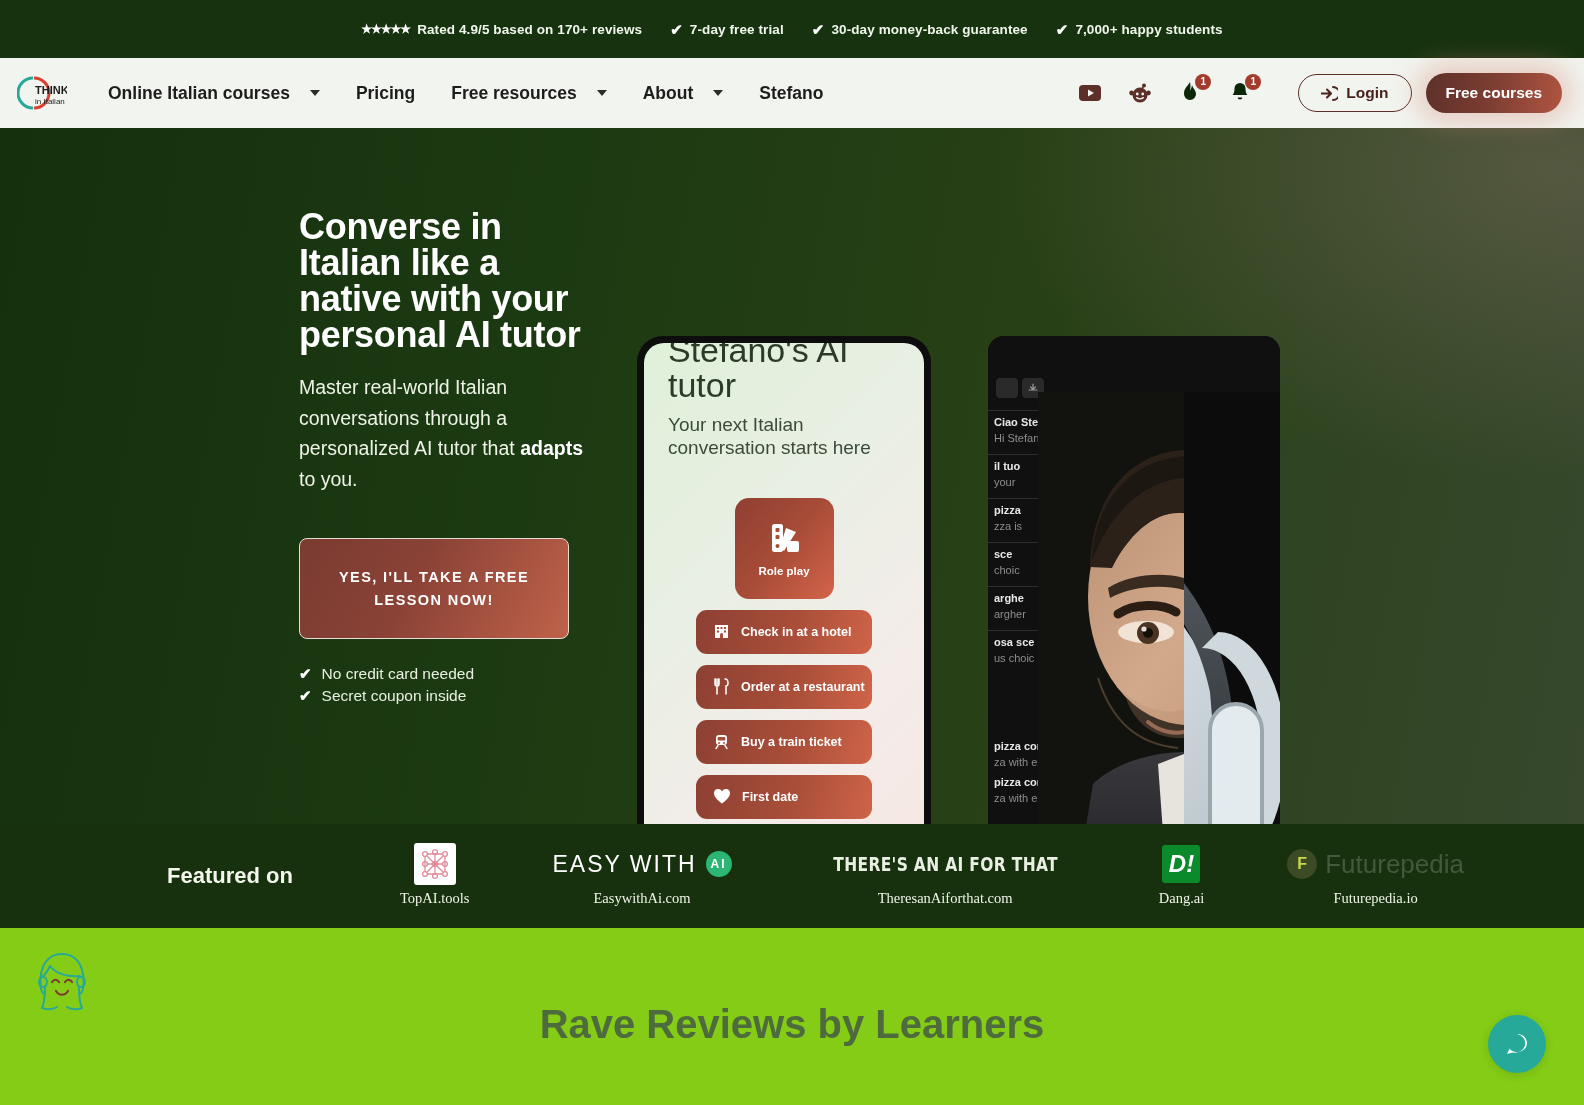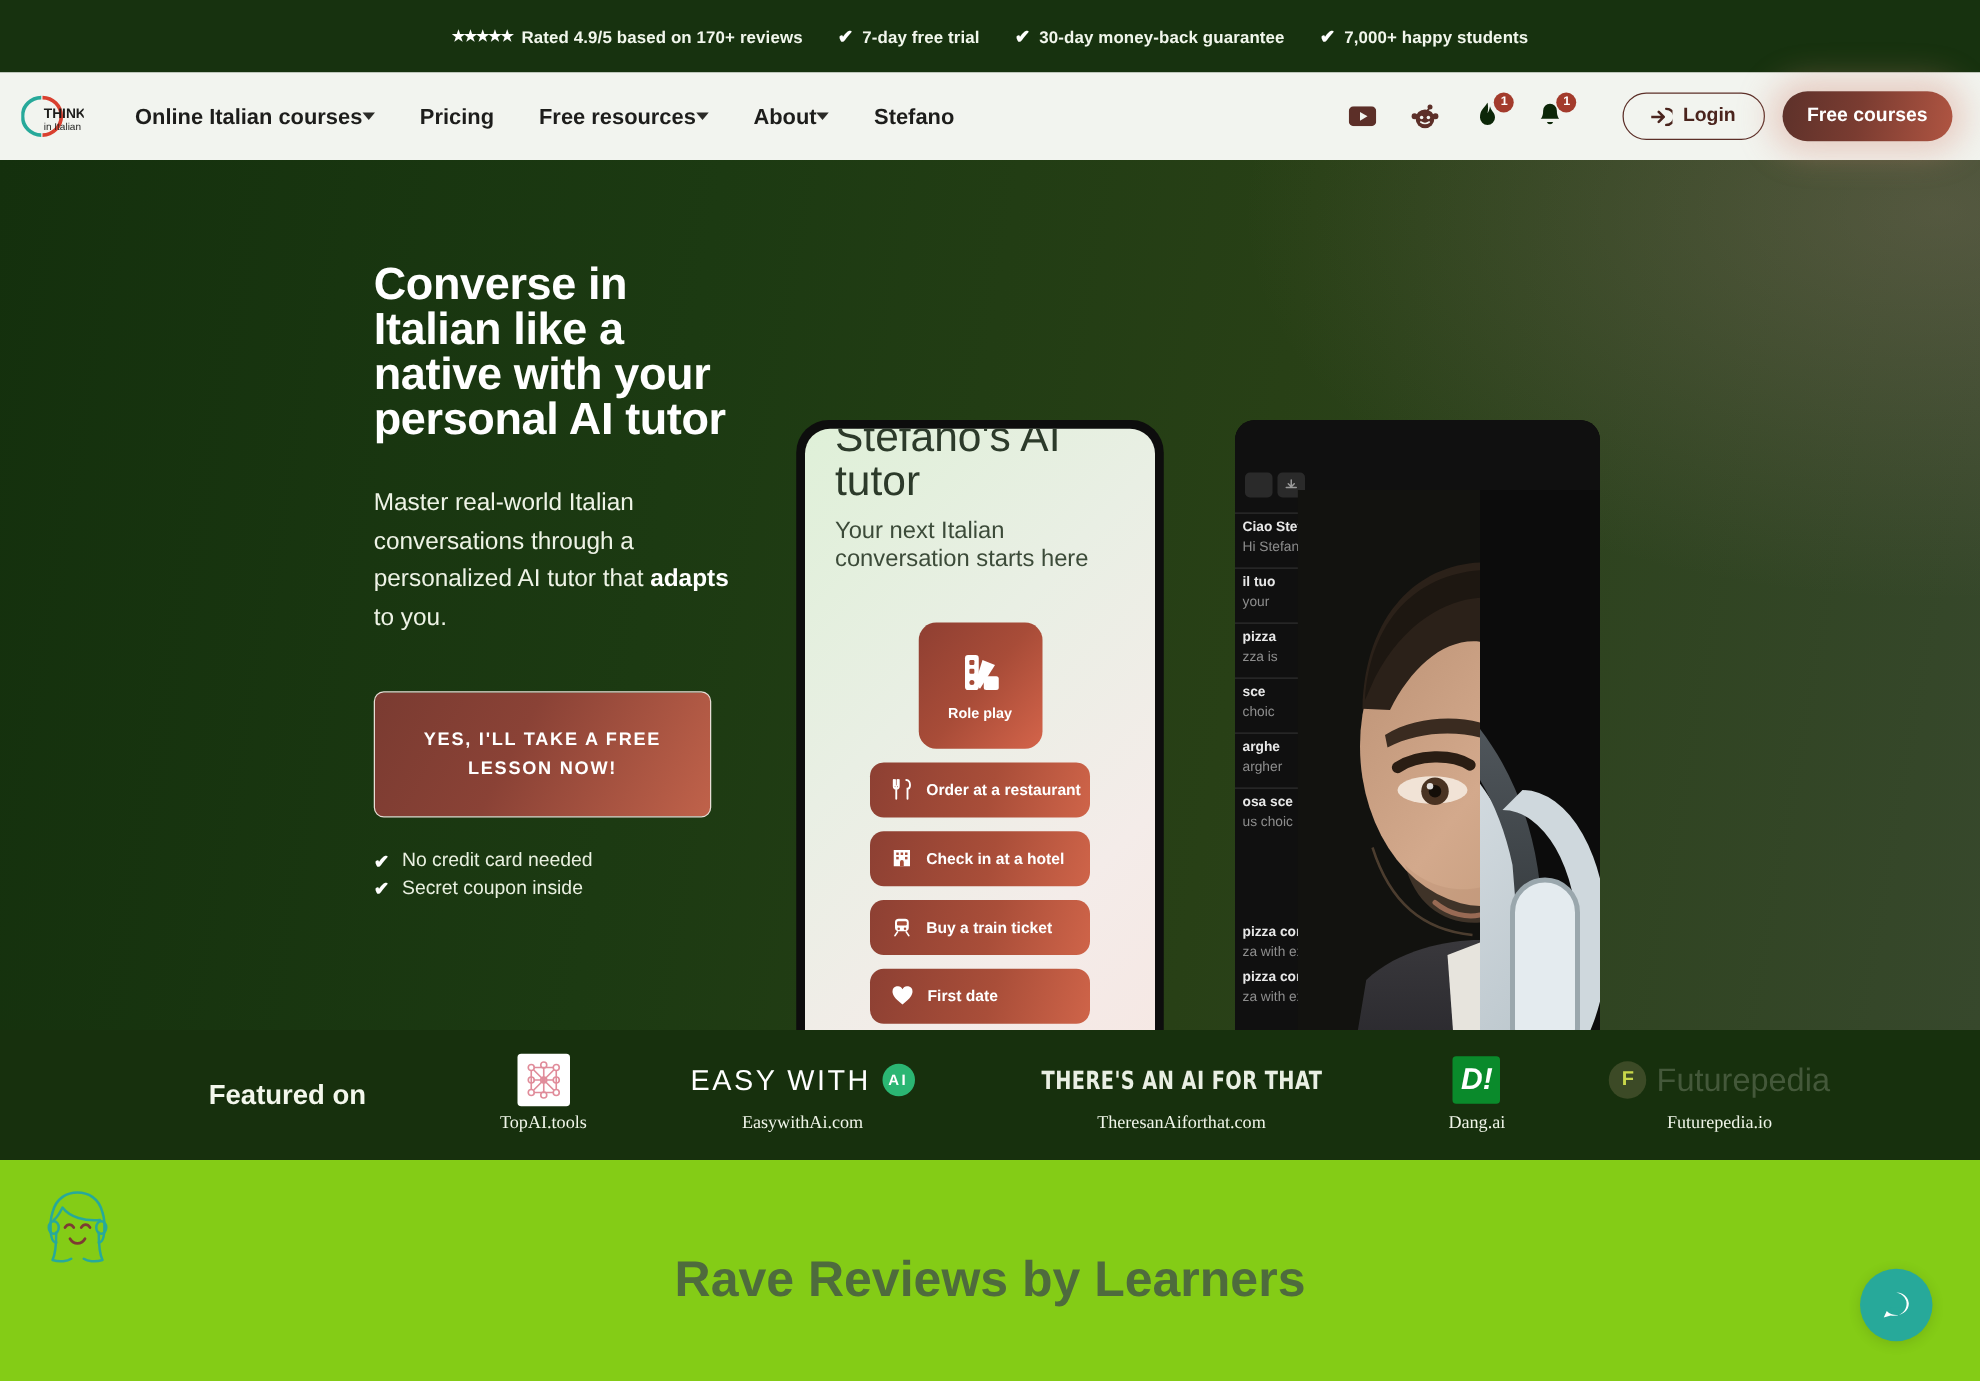--- a/index.html
+++ b/index.html
@@ -24,21 +24,21 @@
   .nav {
     height:70px; background:#f2f4ef;
     display:flex; align-items:center; padding:0 22px 0 16px;
     position:relative; z-index:5;
   }
   .logo { width:52px; height:40px; display:flex; align-items:center; justify-content:center; }
   .logo svg { display:block; }
 
   .menu { display:flex; align-items:center; gap:0; margin-left:22px; }
   .menu-item {
-    display:flex; align-items:center; gap:0;
+    display:flex; align-items:center; gap:20px;
     font-size:17.5px; font-weight:700; color:#1d1d1b;
     padding:10px 18px; cursor:pointer; white-space:nowrap;text-align:center;
   }
   .caret { width:0;height:0;border-left:5px solid transparent;border-right:5px solid transparent;border-top:6px solid #2b2b28; }
 
   .nav-right { margin-left:auto; display:flex; align-items:center; gap:0; }
   .social { display:flex; align-items:center; gap:26px; margin-right:46px; }
   .soc-ico { position:relative; width:24px; height:24px; display:flex; align-items:center; justify-content:center; cursor:pointer; }
   .badge {
     position:absolute; top:-7px; right:-9px; min-width:16px; height:16px;
@@ -68,21 +68,21 @@
       linear-gradient(100deg,#14300d 0%,#1c3a12 34%,#284016 62%,#37482c 100%);
   }
   .hero-inner { position:relative; width:1584px; height:100%; }
 
   .copy { position:absolute; left:299px; top:81px; width:300px; }
   h1.head {
     font-size:36px; line-height:1.0; font-weight:800; color:#fff;
     letter-spacing:-.3px;
   }
   p.sub {
-    margin-top:34px; font-size:19.5px; line-height:1.57; color:#eef3e6; font-weight:400;
+    margin-top:19px; font-size:19.5px; line-height:1.57; color:#eef3e6; font-weight:400;
   }
   p.sub b { font-weight:800; color:#ffffff; }
 
   .cta {
     margin-top:44px; width:270px; height:101px; border-radius:8px;
     border:1.6px solid #e8ddd6;
     background:linear-gradient(118deg,#7a3b31 0%,#8a4236 42%,#c0624a 100%);
     color:#fff; font-size:14.5px; font-weight:800; letter-spacing:1.4px;
     line-height:1.55; text-align:center; cursor:pointer;
     display:flex; align-items:center; justify-content:center; padding:0 24px;
@@ -302,36 +302,36 @@
             <rect x="9.5" y="15" width="4" height="4" rx="1" fill="#a84c38"></rect>
             <circle cx="11.5" cy="26" r="2" fill="#a84c38"></circle>
             <path d="M20 8 L30 12 L18 31 L14 27 Z" fill="#fff"></path>
             <rect x="21" y="21" width="12" height="11" rx="2" fill="#fff"></rect>
           </svg>
           <span>Role play</span>
         </div>
 
         <div class="pill">
           <svg width="17" height="17" viewBox="0 0 17 17">
-              <path d="M2 1 v5 a2 2 0 0 0 4 0 V1 M4 6 v10 M3 1 v4 M5 1 v4" stroke="#fff" stroke-width="1.5" fill="none" stroke-linecap="round"></path>
-              <path d="M12 1 c2 0 3 2 3 4 s-1 3-2 3 v8" stroke="#fff" stroke-width="1.5" fill="none" stroke-linecap="round"></path>
-            </svg>
-          <span>Order at a restaurant</span>
-        </div>
-        <div class="pill">
-          <svg width="17" height="17" viewBox="0 0 17 17">
               <rect x="2" y="2" width="13" height="13" fill="#fff"></rect>
               <rect x="4" y="4" width="2" height="2" fill="#a94e39"></rect>
               <rect x="7.5" y="4" width="2" height="2" fill="#a94e39"></rect>
               <rect x="11" y="4" width="2" height="2" fill="#a94e39"></rect>
               <rect x="4" y="7.5" width="2" height="2" fill="#a94e39"></rect>
               <rect x="11" y="7.5" width="2" height="2" fill="#a94e39"></rect>
               <path d="M7 15 v-3.5 a1.5 1.5 0 0 1 3 0 V15" fill="#a94e39"></path>
             </svg>
           <span>Check in at a hotel</span>
+        </div>
+        <div class="pill">
+          <svg width="17" height="17" viewBox="0 0 17 17">
+              <path d="M2 1 v5 a2 2 0 0 0 4 0 V1 M4 6 v10 M3 1 v4 M5 1 v4" stroke="#fff" stroke-width="1.5" fill="none" stroke-linecap="round"></path>
+              <path d="M12 1 c2 0 3 2 3 4 s-1 3-2 3 v8" stroke="#fff" stroke-width="1.5" fill="none" stroke-linecap="round"></path>
+            </svg>
+          <span>Order at a restaurant</span>
         </div>
         <div class="pill">
           <svg width="17" height="17" viewBox="0 0 17 17">
               <rect x="3" y="2" width="11" height="10" rx="3" fill="#fff"></rect>
               <rect x="4.6" y="4" width="7.8" height="3.4" rx="1" fill="#a94e39"></rect>
               <circle cx="6" cy="10" r="1" fill="#a94e39"></circle>
               <circle cx="11" cy="10" r="1" fill="#a94e39"></circle>
               <path d="M5 12.5 L3 15.5 M12 12.5 L14 15.5" stroke="#fff" stroke-width="1.4" stroke-linecap="round"></path>
             </svg>
           <span>Buy a train ticket</span>

